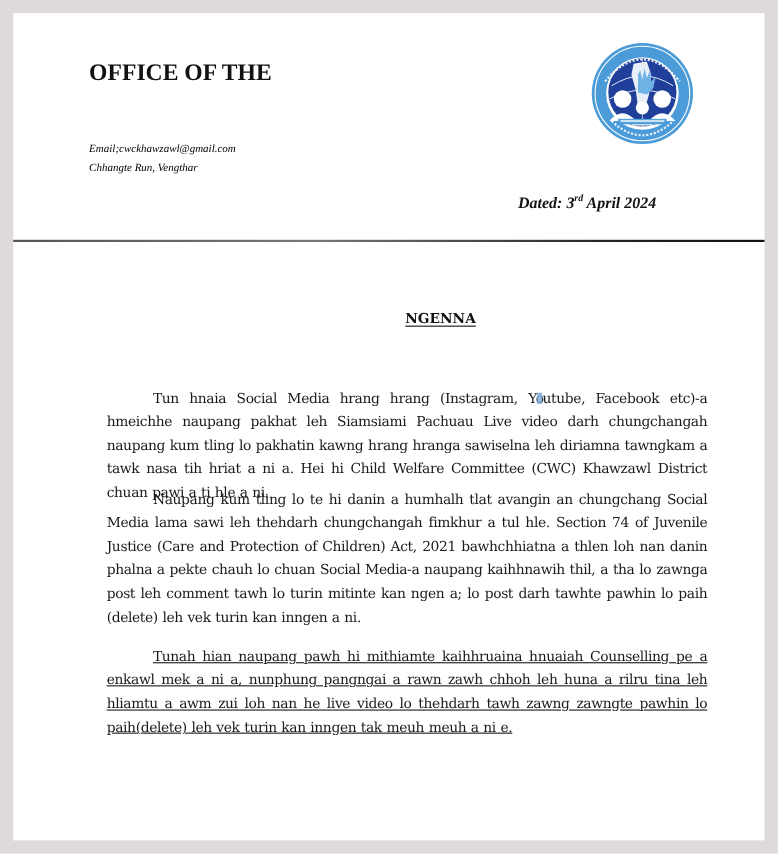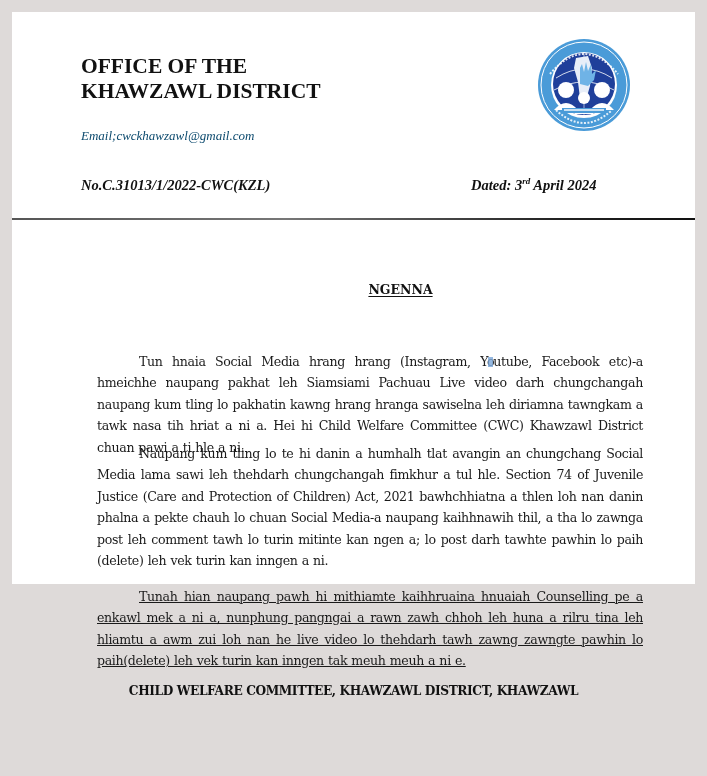--- a/index.html
+++ b/index.html
@@ -5,42 +5,42 @@
     html, body { margin: 0; padding: 0; }
     body {
       width: 707px; height: 776px;
       background: #dedad9;
       position: relative;
       overflow: hidden;
     }
     .page {
       position: absolute;
       left: 12px; top: 12px;
-      width: 683px; height: 572px;
+      width: 683px; height: 752px;
       background: #ffffff;
     }
     .header-title {
       position: absolute;
       left: 69px; top: 42px;
       font-family: "Liberation Serif", serif;
       font-weight: bold;
       font-size: 21.5px;
       line-height: 25px;
       color: #111;
       letter-spacing: 0px;
     }
     .header-title div { white-space: nowrap; }
     .header-contact {
       position: absolute;
       left: 69px; top: 115px;
       font-family: "Liberation Serif", serif;
       font-style: italic;
-      font-size: 13px;
+      font-size: 10px;
       line-height: 17px;
-      color: #0c4a6e;
+      color: #000000;
     }
     .ref-no {
       position: absolute;
       left: 69px; top: 165px;
       font-family: "Liberation Serif", serif;
       font-style: italic; font-weight: bold;
       font-size: 14.5px;
       color: #111;
     }
     .dated {
@@ -111,28 +111,27 @@
       letter-spacing: -0.4px;
     }
   </style>
 </head>
 <body>
 
 <div class="page">
 
   <div class="header-title">
     <div>OFFICE OF THE</div>
-    <div>KHAWZAWL DISTRICT</div>
   </div>
 
   <div class="header-contact">
     <div>Email;cwckhawzawl@gmail.com</div>
+    <div>Chhangte Run, Vengthar</div>
   </div>
 
-  <div class="ref-no">No.C.31013/1/2022-CWC(KZL)</div>
 
   <div class="dated"><span>Dated: 3</span><sup>rd</sup><span> April 2024</span></div>
 
   <div class="logo">
     <svg width="96" height="94" viewBox="0 0 96 94" xmlns="http://www.w3.org/2000/svg">
       <circle cx="48" cy="47" r="46" fill="#4a9bd8"></circle>
       <circle cx="48" cy="47" r="43" fill="none" stroke="#ffffff" stroke-width="1"></circle>
       <circle cx="48" cy="47" r="33" fill="#ffffff"></circle>
       <circle cx="48" cy="46" r="31" fill="#1f3f9a"></circle>
 
@@ -161,14 +160,13 @@
   <div class="divider"></div>
 
   <div class="notice-title"><span>NGENNA</span></div>
 
   <p class="body-text p1"><span>Tun hnaia Social Media hrang hrang (Instagram, Yo</span><span class="cursor-mark"></span><span>utube, Facebook etc)-a hmeichhe naupang pakhat leh Siamsiami Pachuau Live video darh chungchangah naupang kum tling lo pakhatin kawng hrang hranga sawiselna leh diriamna tawngkam a tawk nasa tih hriat a ni a. Hei hi Child Welfare Committee (CWC) Khawzawl District chuan pawi a ti hle a ni.</span></p>
 
   <p class="body-text p2">Naupang kum tling lo te hi danin a humhalh tlat avangin an chungchang Social Media lama sawi leh thehdarh chungchangah fimkhur a tul hle. Section 74 of Juvenile Justice (Care and Protection of Children) Act, 2021 bawhchhiatna a thlen loh nan danin phalna a pekte chauh lo chuan Social Media-a naupang kaihhnawih thil, a tha lo zawnga post leh comment tawh lo turin mitinte kan ngen a; lo post darh tawhte pawhin lo paih (delete) leh vek turin kan inngen a ni.</p>
 
   <p class="body-text p3">Tunah hian naupang pawh hi mithiamte kaihhruaina hnuaiah Counselling pe a enkawl mek a ni a, nunphung pangngai a rawn zawh  chhoh leh huna a rilru tina leh hliamtu a awm zui loh nan he live video lo thehdarh tawh zawng zawngte pawhin lo paih(delete) leh vek turin kan inngen tak meuh meuh a ni e.</p>
 
-  <div class="signature">CHILD WELFARE COMMITTEE, KHAWZAWL DISTRICT, KHAWZAWL</div>
 </div>
 
 </body></html>

